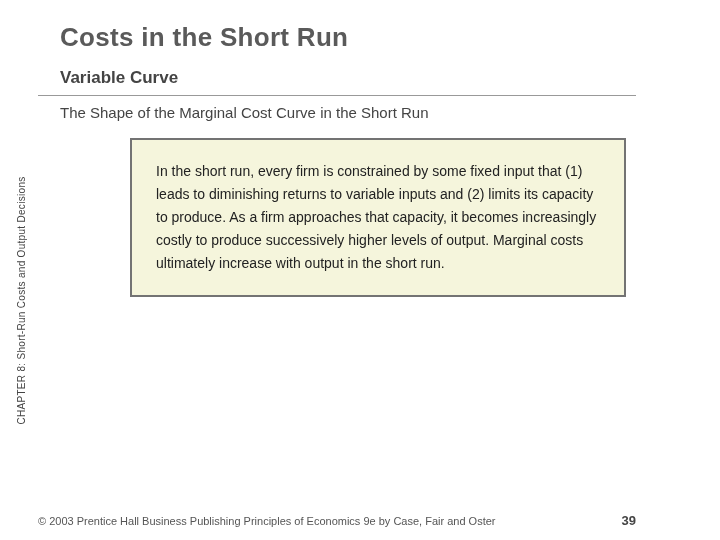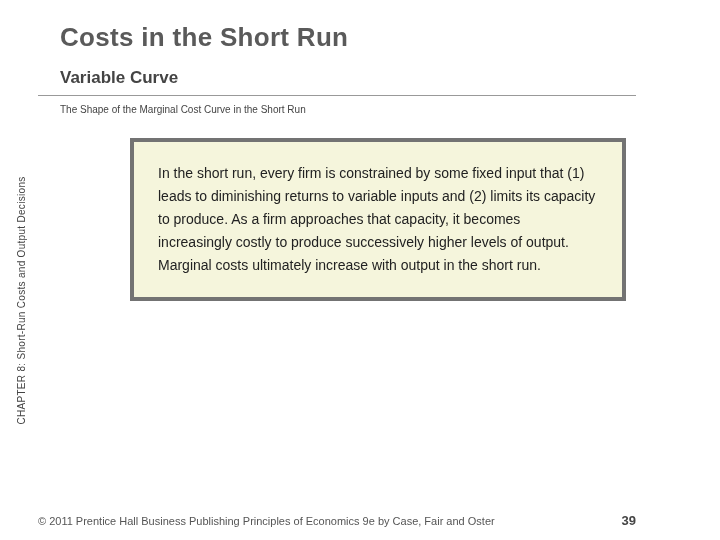--- a/index.html
+++ b/index.html
@@ -49,21 +49,21 @@
       left: 38px;
       right: 20px;
       height: 1px;
       background: #999999;
     }
 
     .section-heading {
       position: absolute;
       top: 104px;
       left: 60px;
-      font-size: 10px;
+      font-size: 15px;
       color: #444444;
       font-weight: normal;
     }
 
     .vertical-label {
       position: absolute;
       top: 150px;
       left: 10px;
       width: 22px;
       height: 300px;
@@ -79,21 +79,21 @@
       transform: rotate(-90deg);
       letter-spacing: 0.3px;
     }
 
     .content-box {
       position: absolute;
       top: 138px;
       left: 130px;
       right: 30px;
       background: #f5f5dc;
-      border: 4px solid #737373;
+      border: 2px solid #737373;
       padding: 20px 24px;
     }
 
     .content-box p {
       font-size: 14px;
       color: #222222;
       line-height: 1.65;
     }
 
     .footer {
@@ -132,17 +132,17 @@
 
   <div class="vertical-label">
     <span>CHAPTER 8: Short-Run Costs and Output Decisions</span>
   </div>
 
   <div class="content-box">
     <p>In the short run, every firm is constrained by some fixed input that (1) leads to diminishing returns to variable inputs and (2) limits its capacity to produce.  As a firm approaches that capacity, it becomes increasingly costly to produce successively higher levels of output.  Marginal costs ultimately increase with output in the short run.</p>
   </div>
 
   <div class="footer">
-    <span class="footer-text">© 2011 Prentice Hall Business Publishing   Principles of Economics 9e by Case, Fair and Oster</span>
+    <span class="footer-text">© 2003 Prentice Hall Business Publishing   Principles of Economics 9e by Case, Fair and Oster</span>
     <span class="footer-page">39</span>
   </div>
 
 </div>
 
 </body></html>

